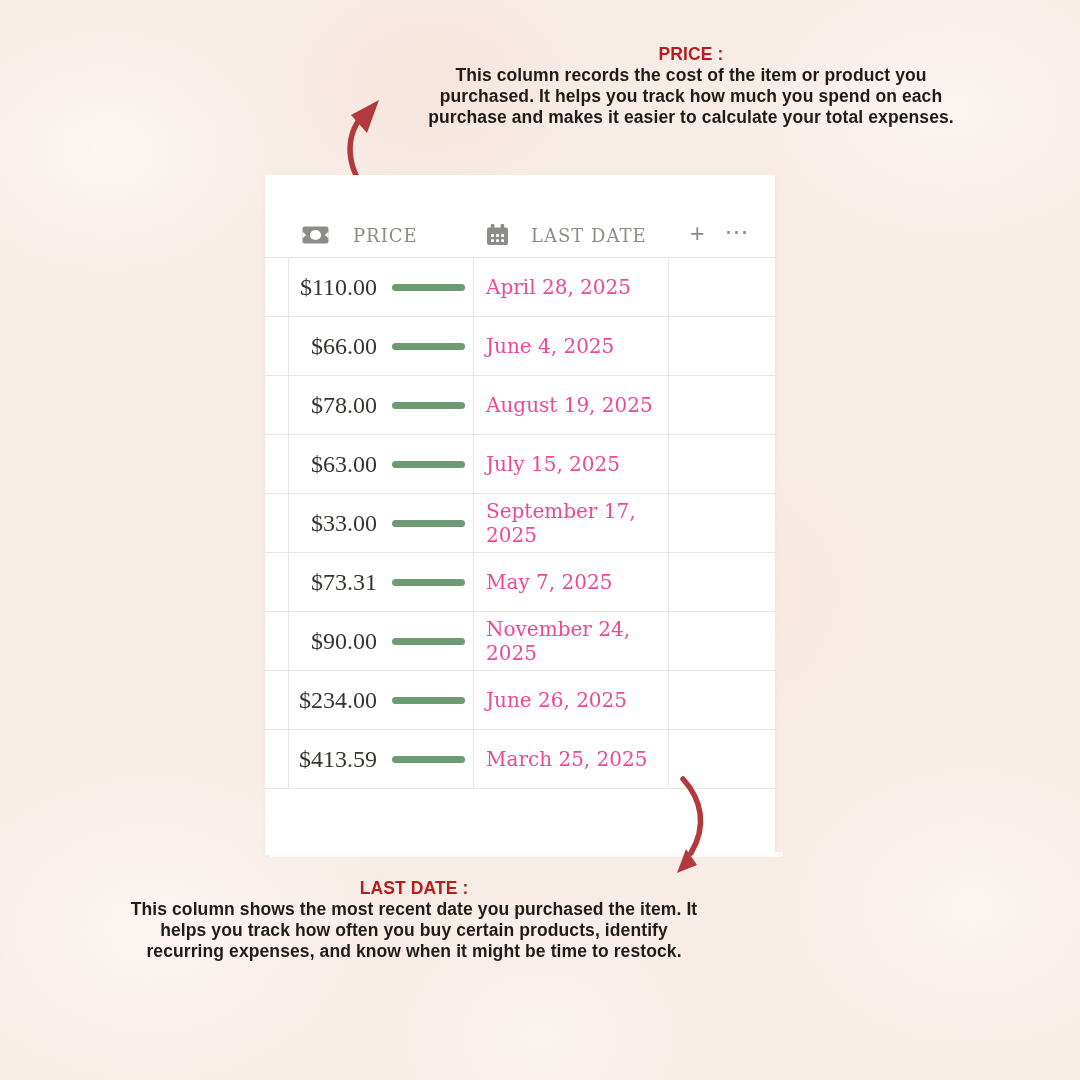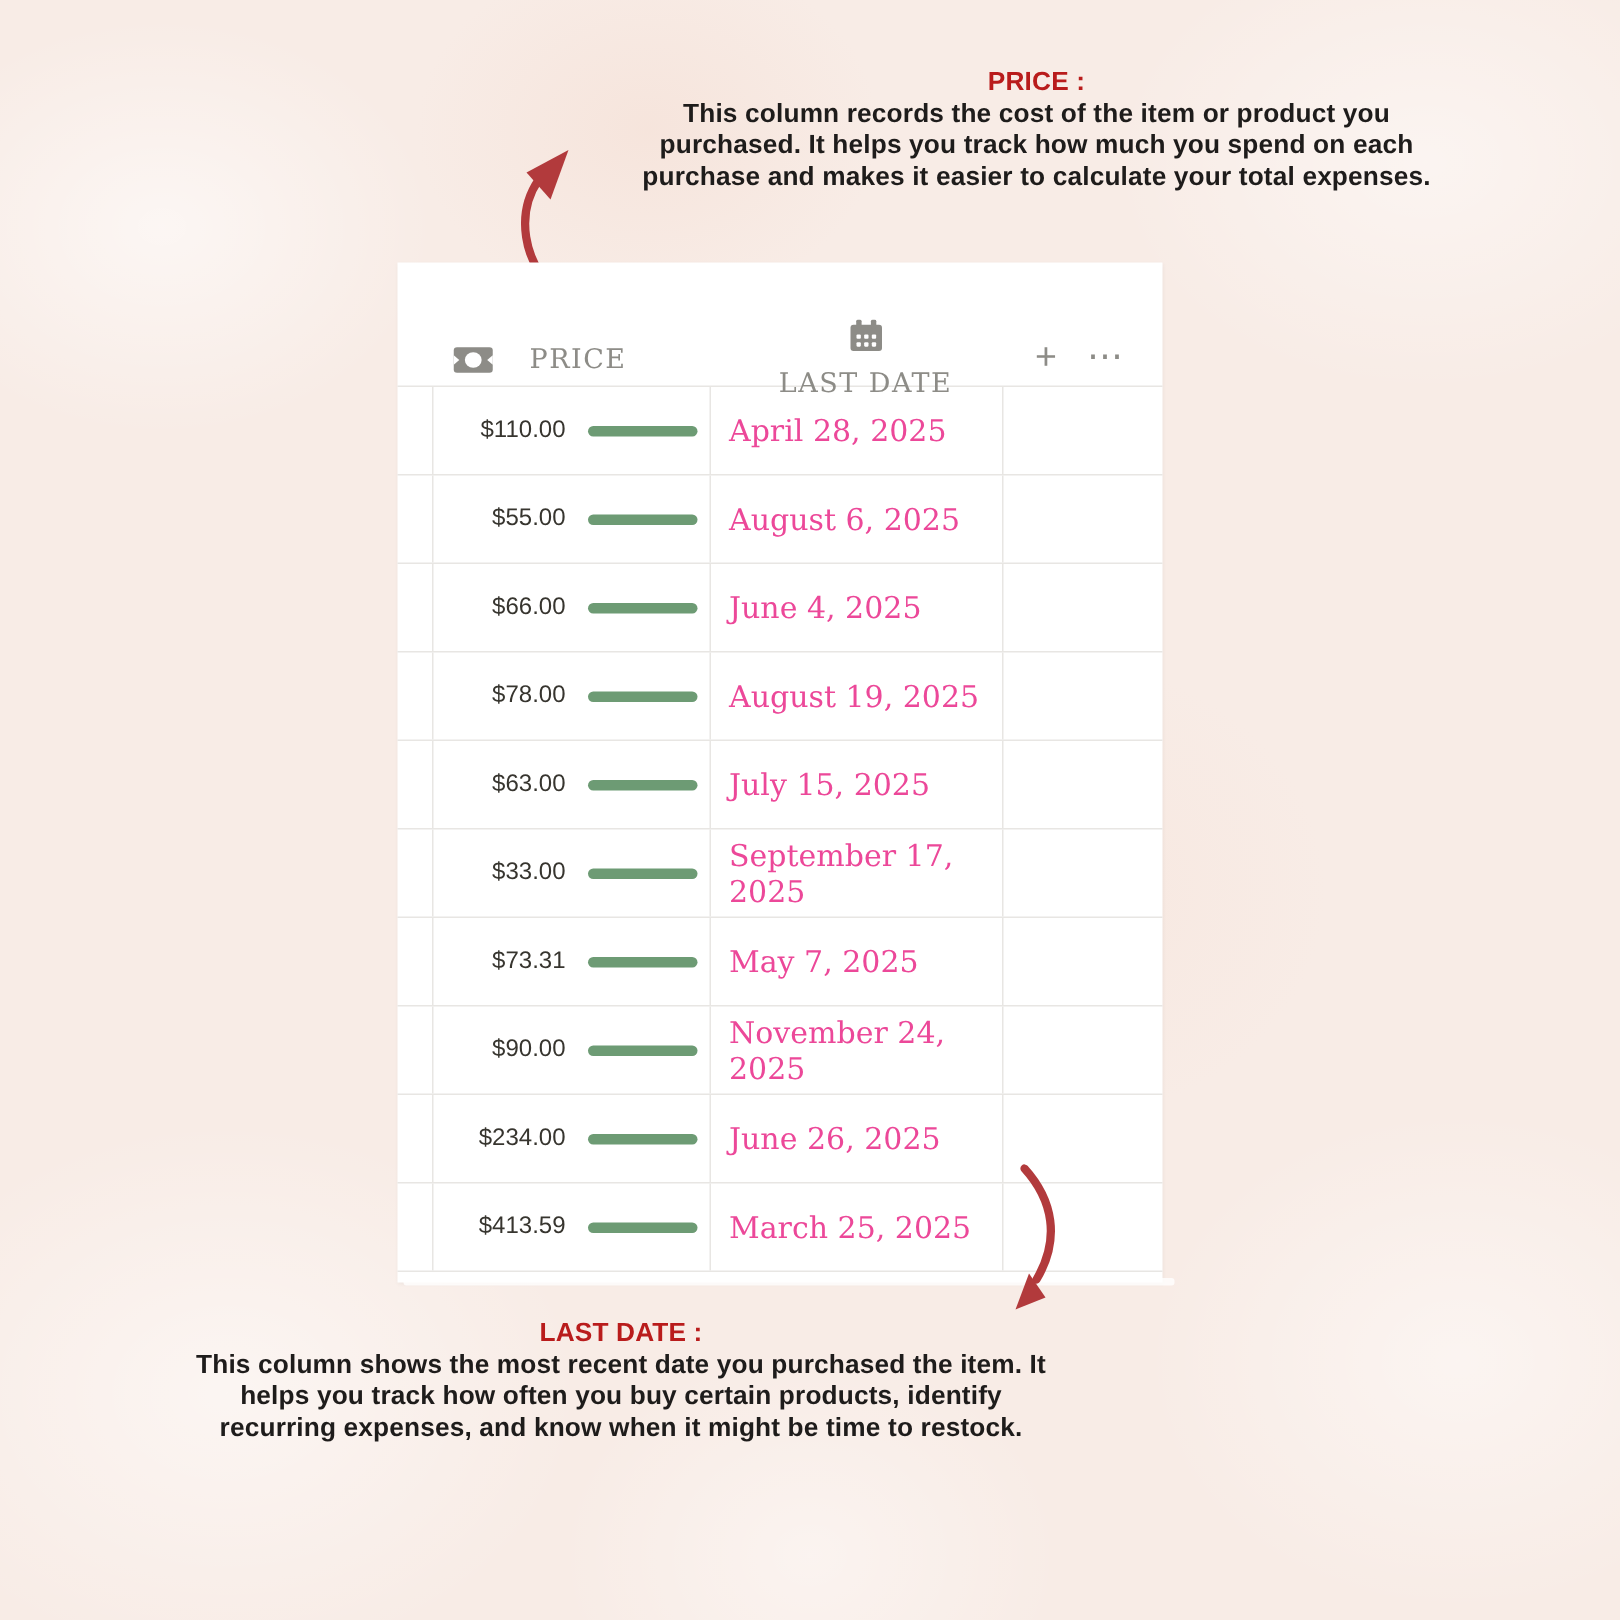--- a/index.html
+++ b/index.html
@@ -39,33 +39,33 @@
   .card-footer-strip{
     position:absolute;left:269px;top:852px;width:514px;height:5px;
     background:rgba(255,255,255,.8);border-radius:2px;
   }
   .grid-row{display:grid;grid-template-columns:23px 185px 195px 1fr;}
   .card-header{height:82px;box-sizing:border-box;padding-top:38px;}
   .hcell{display:flex;align-items:center;color:#8d8c87;
          font-family:"DejaVu Serif","Liberation Serif",serif;
          font-size:18px;letter-spacing:1px;}
   .hcell.price{padding-left:14px;gap:24px;}
-  .hcell.date{padding-left:13px;gap:10px;flex-direction:column;}
+  .hcell.date{padding-left:13px;gap:22px;}
   .hcell.actions{padding-left:22px;gap:20px;letter-spacing:0;}
   .plus{font-family:"Liberation Sans",sans-serif;font-size:25px;font-weight:300;color:#8d8c87;line-height:1;margin-top:-3px;}
   .dots{font-size:24px;color:#8d8c87;line-height:1;margin-top:-6px;letter-spacing:1px;}
 
   .rows{border-bottom:1px solid #e8e6e3;}
   .row{height:59px;box-sizing:border-box;border-top:1px solid #e8e6e3;}
   .cell{display:flex;align-items:center;box-sizing:border-box;height:100%;}
   .cell.bordered{border-left:1px solid #e8e6e3;}
   .price-cell{padding-left:2px;}
   .price-text{width:86px;text-align:right;
-      font-family:Liberation Sans, sans-serif;
-      font-size:16px;color:#37352f;}
+      font-family:Liberation Serif, serif;
+      font-size:24px;color:#37352f;}
   .price-bar{width:73px;height:7px;border-radius:4px;background:#6d9b74;margin-left:15px;}
   .date-cell{padding-left:12px;font-family:"DejaVu Serif","Liberation Serif",serif;
       font-size:20px;color:#ec4899;}
 
   .icon{flex:0 0 auto;display:block;}
 
   
   .arrow{position:absolute;pointer-events:none;}
   .arrow-top{left:334px;top:88px;}
   .arrow-bottom{left:656px;top:774px;}
@@ -128,31 +128,20 @@
     <div class="cell bordered price-cell">
       <span class="price-text">$110.00</span>
       <span class="price-bar"></span>
     </div>
     <div class="cell bordered date-cell">
       <span>April 28, 2025</span>
     </div>
     <div class="cell bordered"></div>
   </div>
 
-  <div class="grid-row row">
-    <div class="cell"></div>
-    <div class="cell bordered price-cell">
-      <span class="price-text">$55.00</span>
-      <span class="price-bar"></span>
-    </div>
-    <div class="cell bordered date-cell">
-      <span>August 6, 2025</span>
-    </div>
-    <div class="cell bordered"></div>
-  </div>
 
   <div class="grid-row row">
     <div class="cell"></div>
     <div class="cell bordered price-cell">
       <span class="price-text">$66.00</span>
       <span class="price-bar"></span>
     </div>
     <div class="cell bordered date-cell">
       <span>June 4, 2025</span>
     </div>

